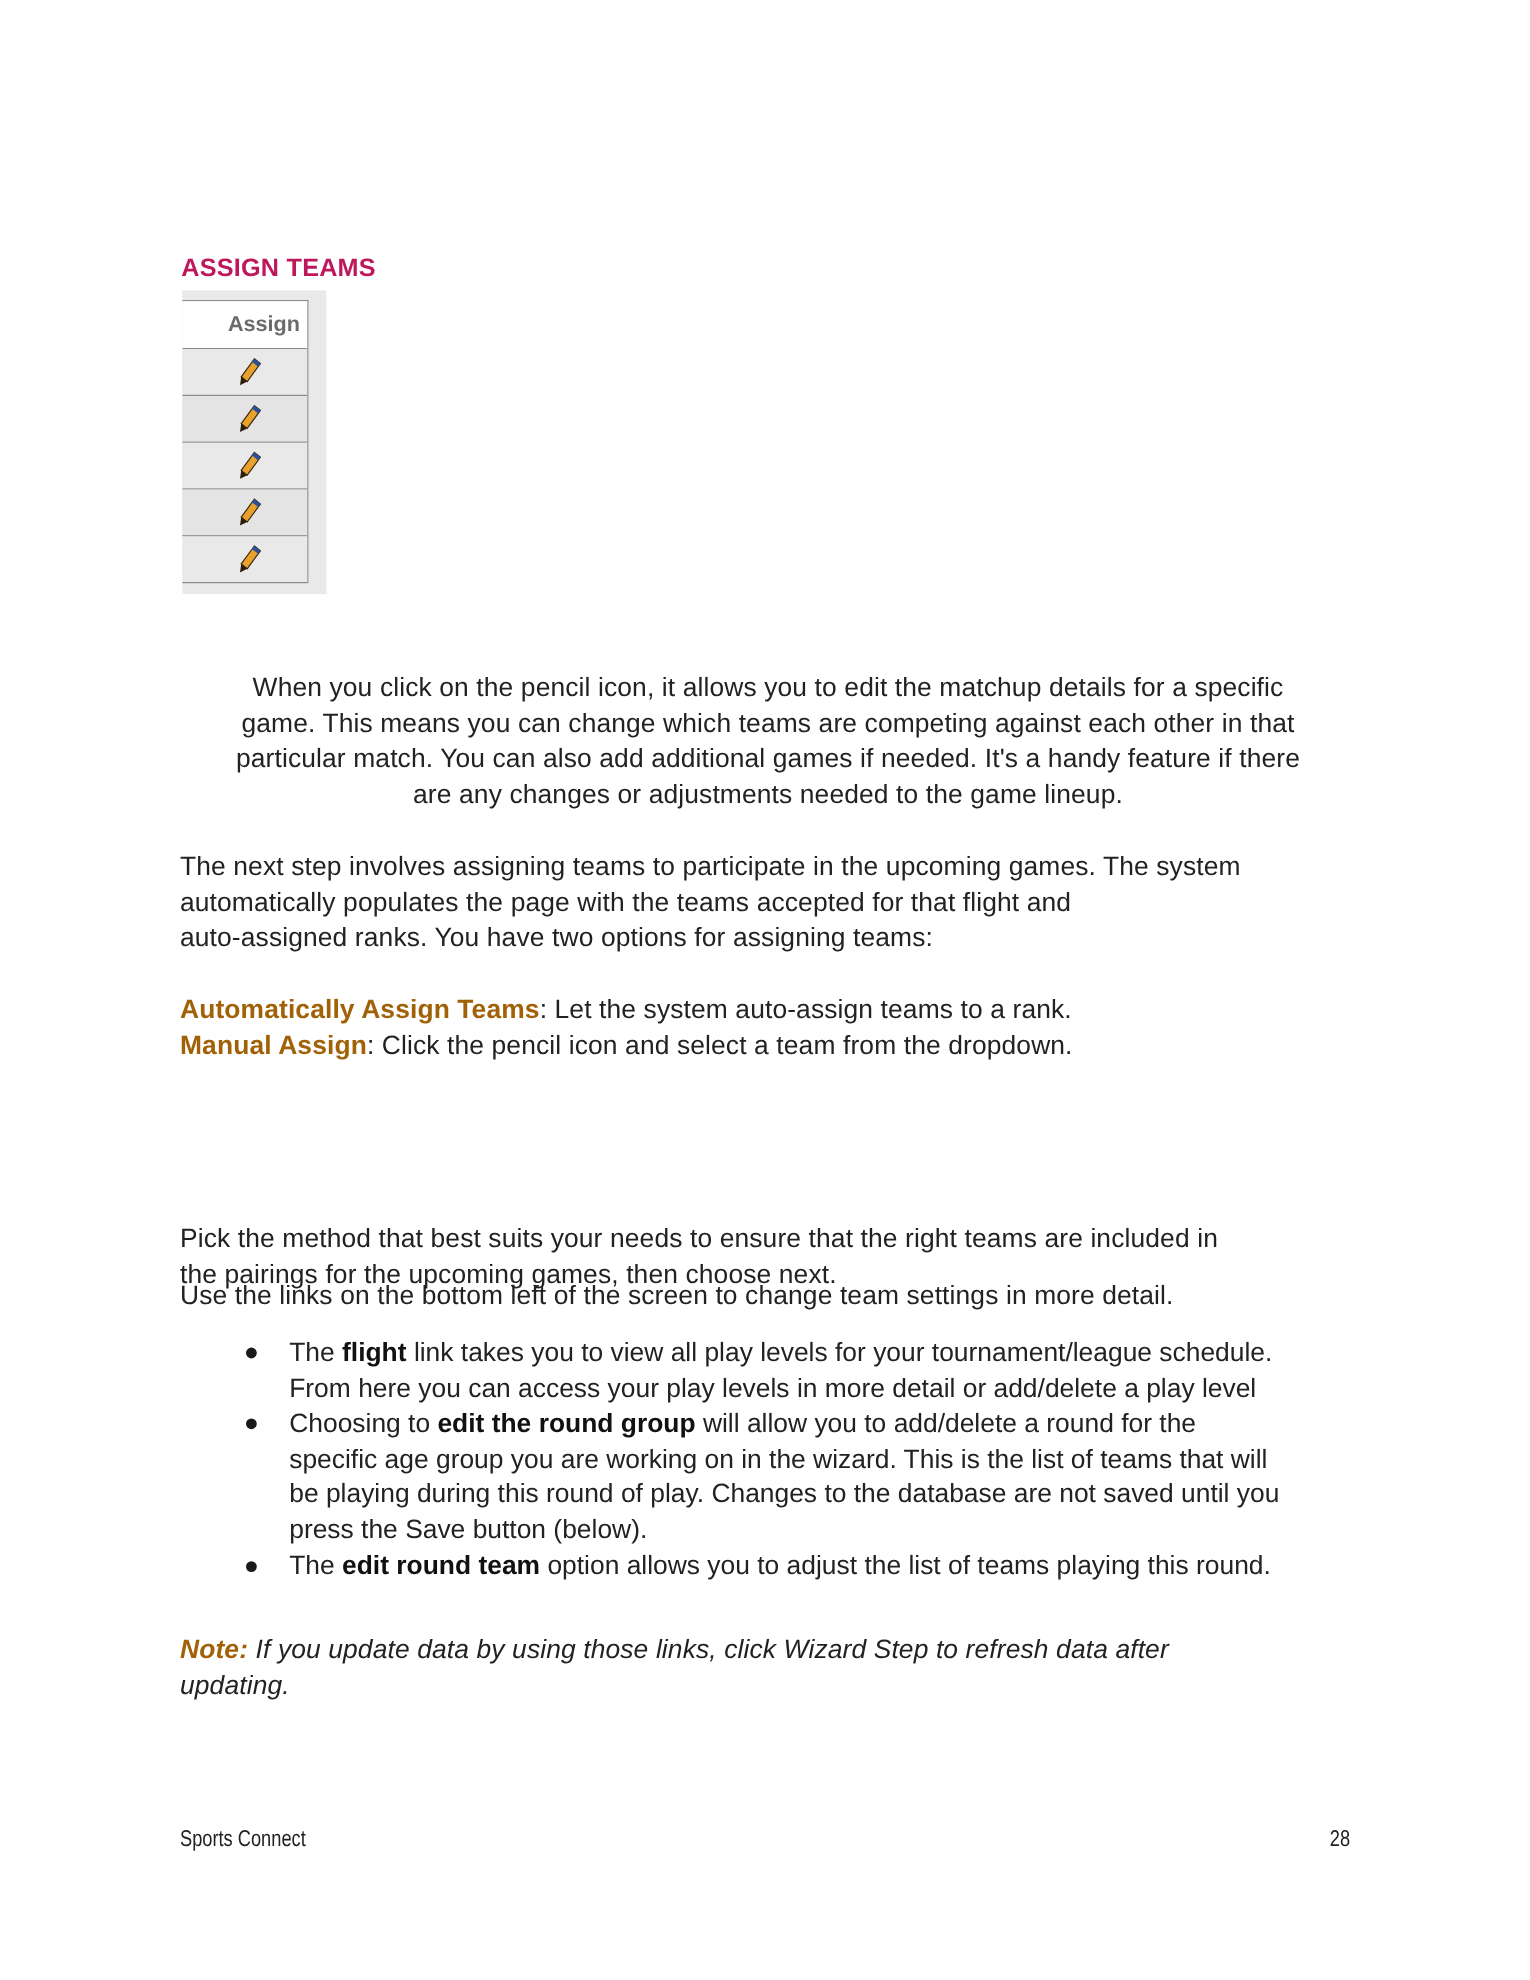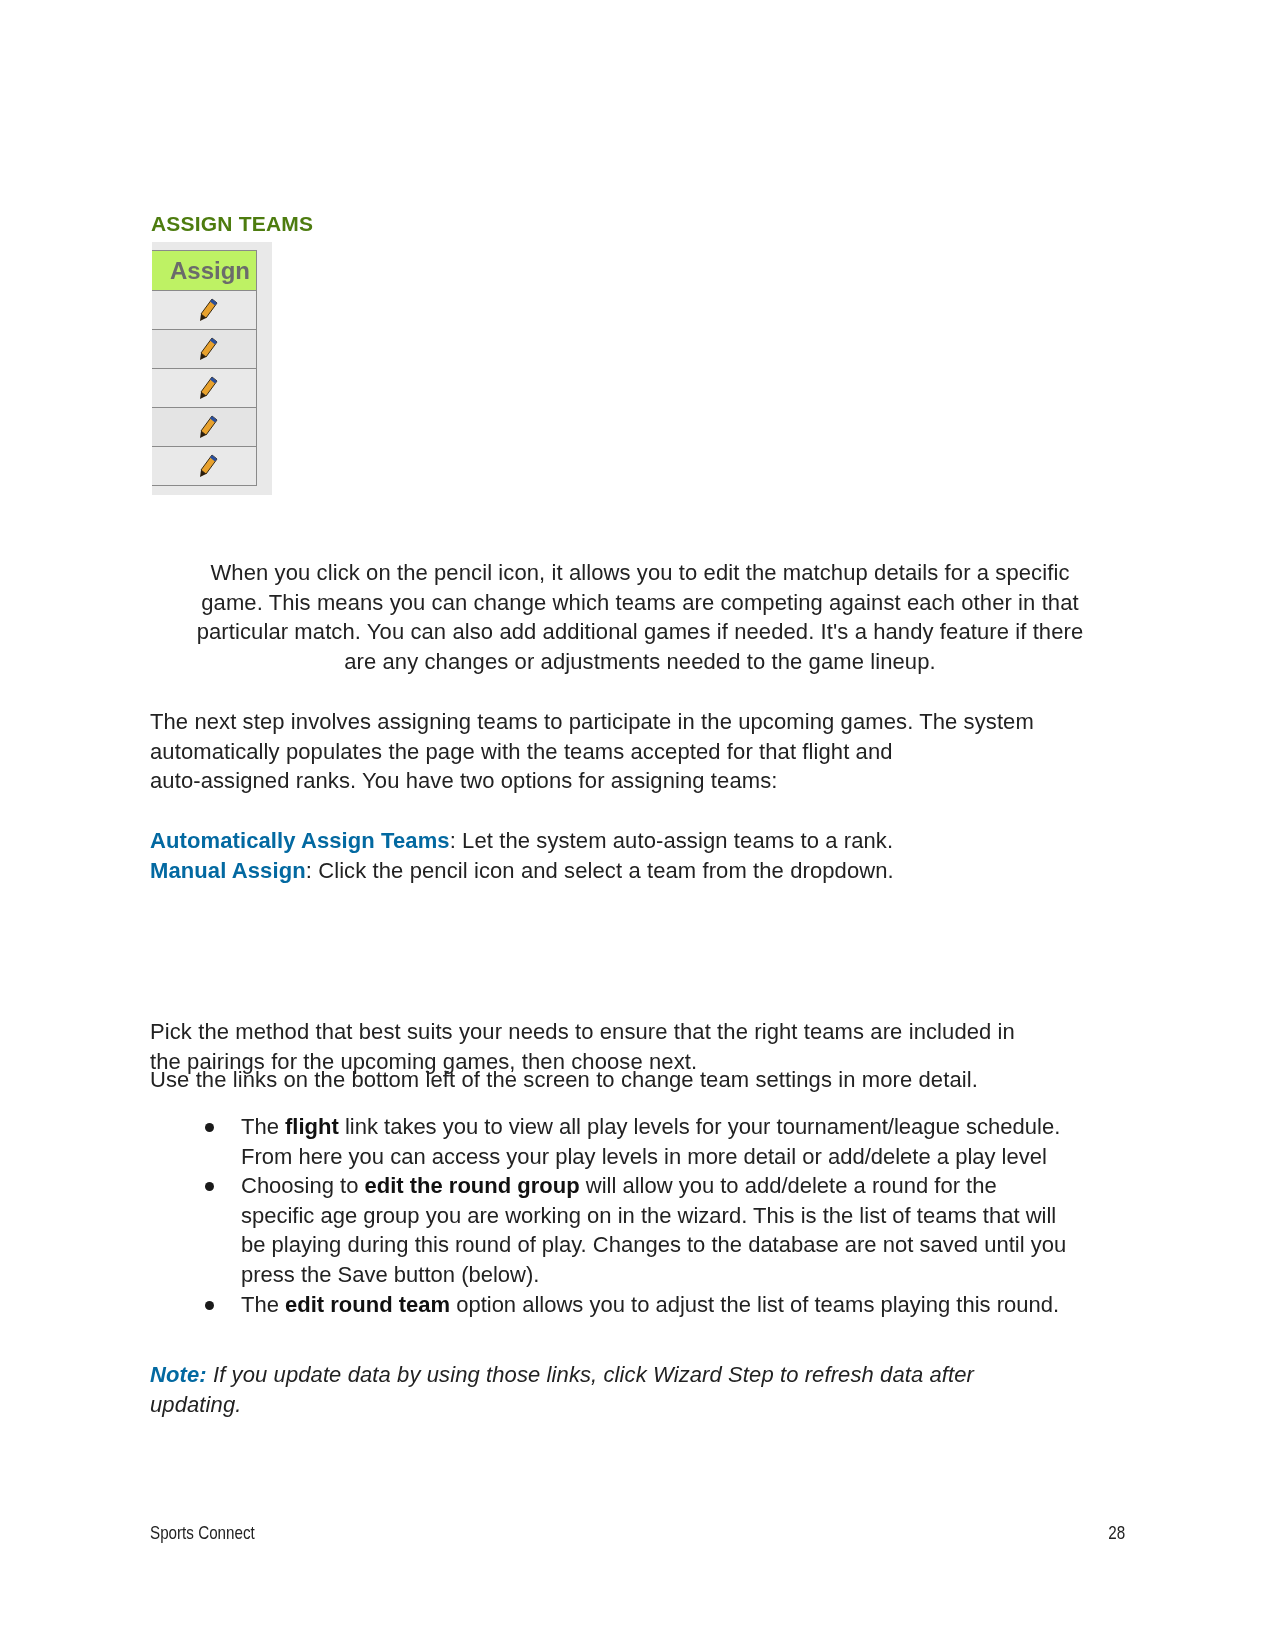--- a/index.html
+++ b/index.html
@@ -17,21 +17,21 @@
     }
     .page { position: absolute; left: 0; top: 0; width: 1275px; height: 1650px; }
 
     .heading {
       position: absolute;
       left: 151px;
       top: 212px;
       font-size: 21px;
       font-weight: bold;
       letter-spacing: 0.2px;
-      color: #4d7c0f;
+      color: #be185d;
       margin: 0;
     }
 
     
     .assign-shot {
       position: absolute;
       left: 152px;
       top: 242px;
       width: 120px;
       height: 253px;
@@ -45,24 +45,24 @@
       border-right: 1px solid #8a8a8a;
       border-top: 1px solid #8a8a8a;
     }
     .assign-head {
       height: 39px;
       border-bottom: 1px solid #8a8a8a;
       display: flex;
       align-items: center;
       justify-content: flex-end;
       padding-right: 6px;
-      font-size: 24px;
+      font-size: 18px;
       font-weight: bold;
       color: #6b6b6b;
-      background: #bef264;
+      background: #ffffff;
     }
     .assign-row {
       height: 38px;
       border-bottom: 1px solid #8a8a8a;
       display: flex;
       align-items: center;
       justify-content: center;
       background: #e4e4e4;
       cursor: pointer;
     }
@@ -72,21 +72,21 @@
     .para {
       position: absolute;
       left: 150px;
       width: 980px;
       font-size: 22px;
       line-height: 29.6px;
       color: #222;
       margin: 0;
       letter-spacing: 0.1px;
     }
-    .para b { font-weight: bold; color: #0369a1; }
+    .para b { font-weight: bold; color: #a16207; }
     .line { display: block; white-space: nowrap; }
 
     .bullets {
       position: absolute;
       left: 150px;
       top: 1096px;
       width: 980px;
       margin: 16px;
       padding: 0;
       list-style: none;

